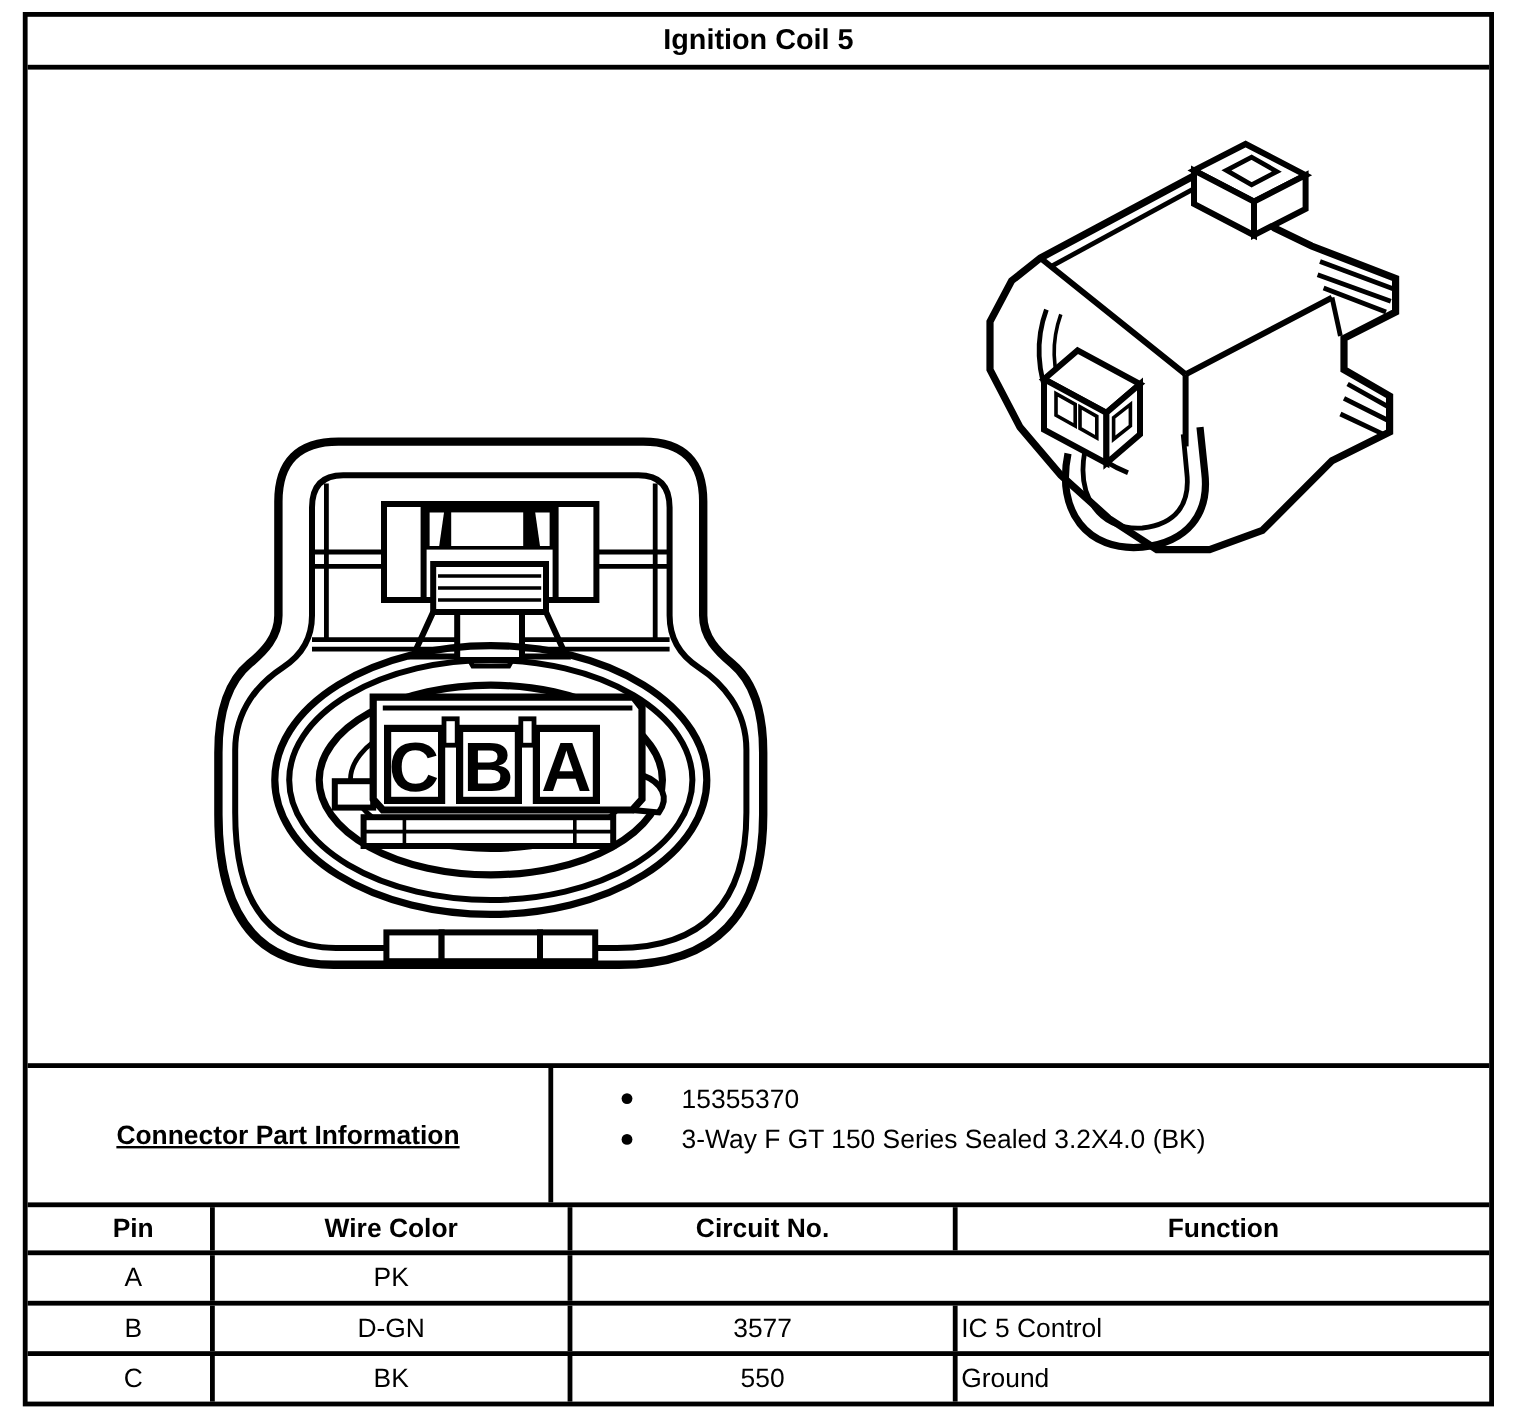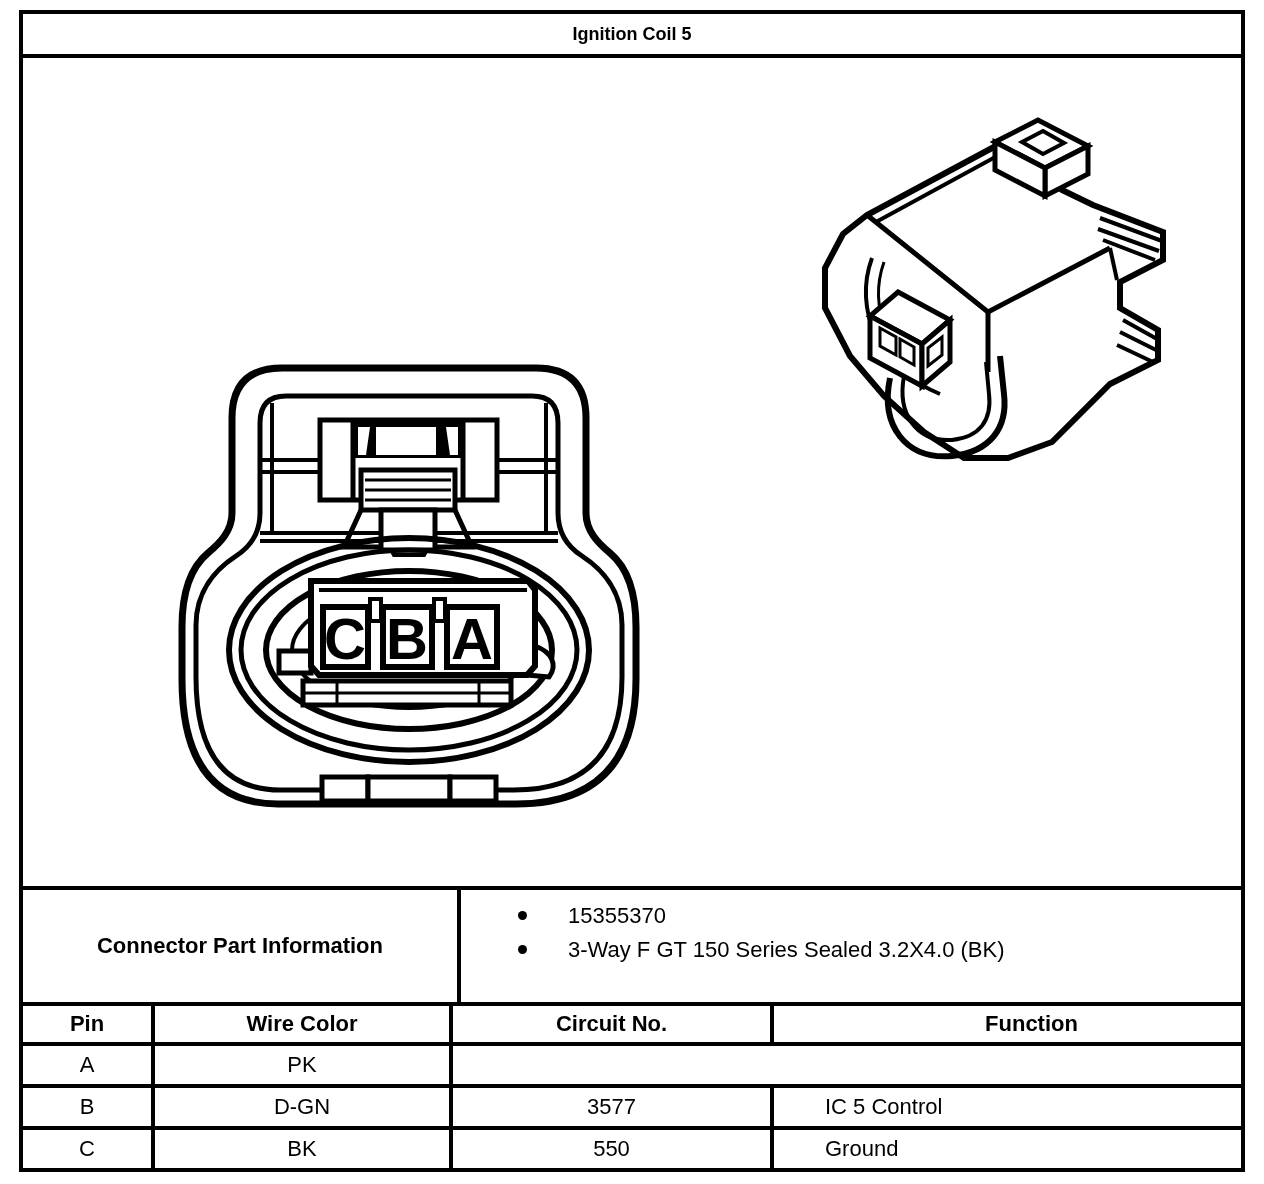--- a/index.html
+++ b/index.html
@@ -8,50 +8,51 @@
     font-family:"Liberation Sans", sans-serif; color:#000;
   }
   .frame {
     position:absolute; left:19px; top:10px;
     width:1218px; border:4px solid #000; background:#fff;
   }
   .row-border { border-bottom:4px solid #000; }
 
   .title-row {
     height:40px; display:flex; align-items:center; justify-content:center;
-    font-size:18px; font-weight:bold;
+    font-size:24px; font-weight:bold;
   }
   .diagram-row { height:828px; position:relative; overflow:hidden; }
   .svg-abs { position:absolute; }
 
   .cpi-row { height:112px; display:flex; }
   .cpi-label {
     width:434px; border-right:4px solid #000; flex:none;
     display:flex; align-items:center; justify-content:center;
-    font-size:22px; font-weight:bold; text-align:right;
+    font-size:22px; font-weight:bold; text-align:right;text-decoration:underline;
   }
   .cpi-content { flex:1; padding-top:10px; font-size:22px;border-radius:16px; }
   .bullet-item { display:flex; align-items:center; height:31px; margin-bottom:3px; }
   .bullet-dot {
     width:9px; height:9px; border-radius:50%; background:#000;
     margin-left:57px; flex:none;
   }
   .bullet-text { margin-left:41px; white-space:nowrap; }
 
   .trow {
     display:grid; grid-template-columns:132px 298px 321px 1fr;
     border-bottom:4px solid #000;
+    padding-left:24px;
   }
   .trow.last { border-bottom:none; }
   .tcell {
     height:38px; display:flex; align-items:center; justify-content:center;
     font-size:22px; border-right:4px solid #000; overflow:hidden; white-space:nowrap;
   }
   .trow.header .tcell { height:36px; font-weight:bold; }
-  .tcell.nb { border-right:none;margin-left:48px; }
+  .tcell.nb { border-right:none; }
   .tcell.fn { justify-content:flex-start; padding-left:3px; }
 
   svg { display:block; }
   .ln  { fill:none; stroke:#000; }
   .wf  { fill:#fff; stroke:#000; }
   .pin-letter {
     font-family:"Liberation Sans", sans-serif; font-weight:bold;
     font-size:58px; fill:#000; text-anchor:middle;
   }
 </style>

